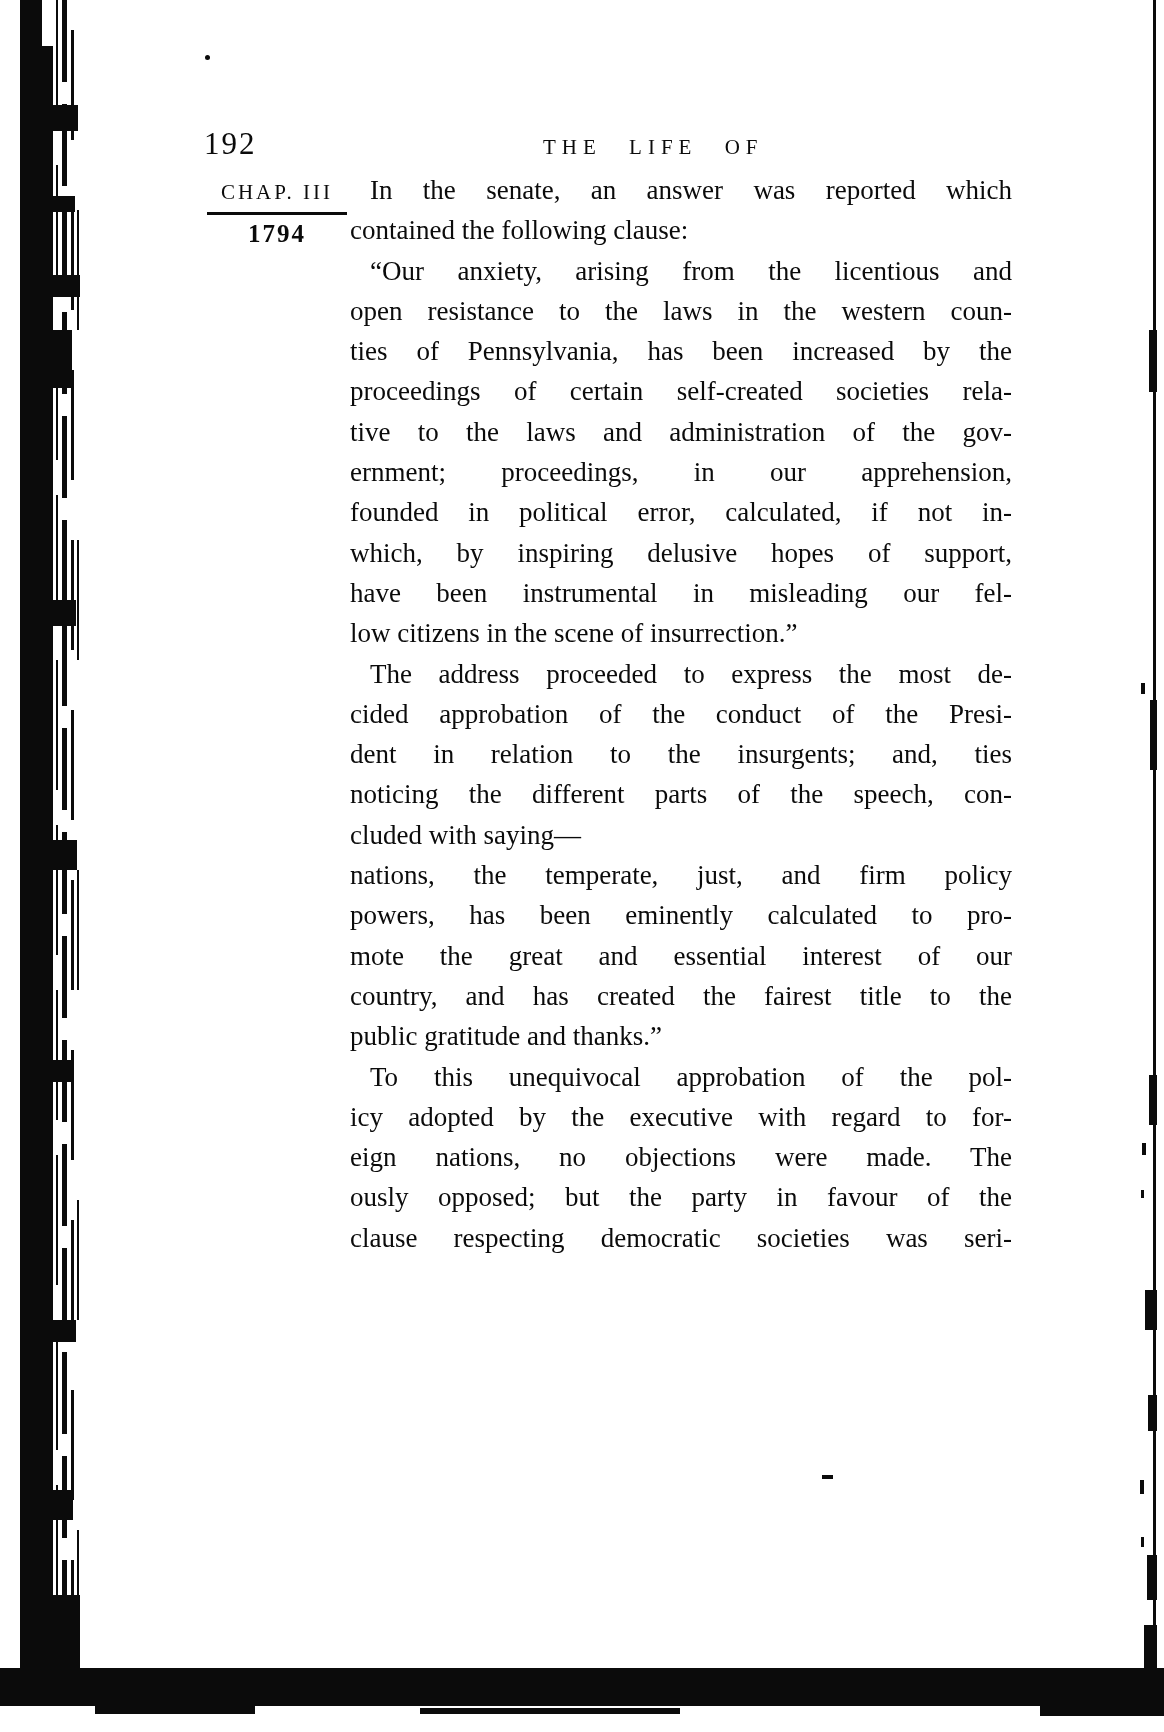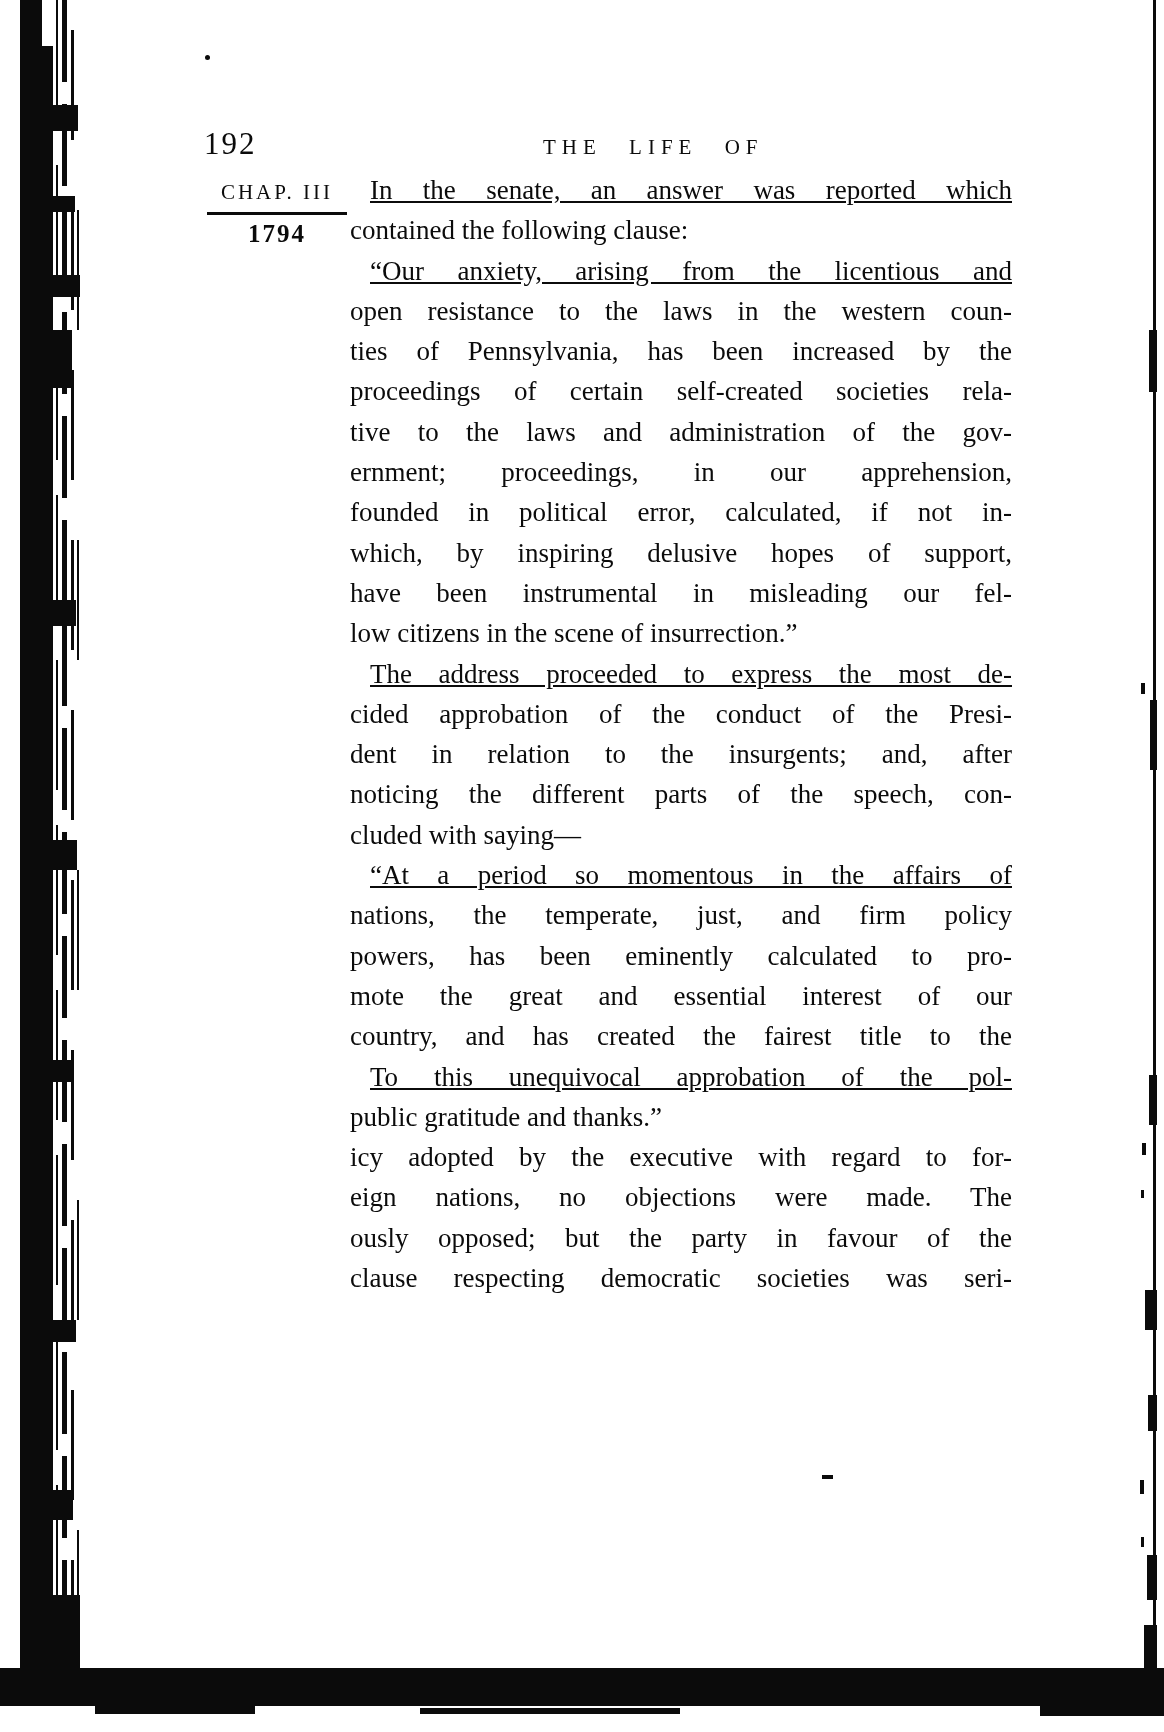--- a/index.html
+++ b/index.html
@@ -77,21 +77,21 @@
   .margin-note .year { font-size: 25px; letter-spacing: 2px; font-weight: bold; }
 
   .bodytext {
     position: absolute; left: 350px; top: 170px; width: 662px;
   }
   .line {
     height: 40.3px; line-height: 40.3px;
     font-size: 27px;
     overflow: visible;
   }
-  .line.indent { padding-left: 20px; text-decoration: underline; }
+  .line.indent { padding-left: 20px; }
   .line.just { text-align: justify; text-align-last: justify; }
 </style>
 </head>
 <body>
 
 <div class="page">
 
   <div class="art gutter-bar"></div>
   <div class="gutter-notch"></div>
   <div class="art streak1"></div>
@@ -148,29 +148,28 @@
       <div class="line just">ties of Pennsylvania, has been increased by the</div>
       <div class="line just">proceedings of certain self-created societies rela-</div>
       <div class="line just">tive to the laws and administration of the gov-</div>
       <div class="line just">ernment; proceedings, in our apprehension,</div>
       <div class="line just">founded in political error, calculated, if not in-</div>
       <div class="line just">which, by inspiring delusive hopes of support,</div>
       <div class="line just">have been instrumental in misleading our fel-</div>
       <div class="line">low citizens in the scene of insurrection.”</div>
       <div class="line indent just">The address proceeded to express the most de-</div>
       <div class="line just">cided approbation of the conduct of the Presi-</div>
-      <div class="line just">dent in relation to the insurgents; and, after</div>
+      <div class="line just">dent in relation to the insurgents; and, ties</div>
       <div class="line just">noticing the different parts of the speech, con-</div>
       <div class="line">cluded with saying—</div>
-      <div class="line indent just">“At a period so momentous in the affairs of</div>
       <div class="line just">nations, the temperate, just, and firm policy</div>
       <div class="line just">powers, has been eminently calculated to pro-</div>
       <div class="line just">mote the great and essential interest of our</div>
       <div class="line just">country, and has created the fairest title to the</div>
+      <div class="line">public gratitude and thanks.”</div>
       <div class="line indent just">To this unequivocal approbation of the pol-</div>
-      <div class="line">public gratitude and thanks.”</div>
       <div class="line just">icy adopted by the executive with regard to for-</div>
       <div class="line just">eign nations, no objections were made.  The</div>
       <div class="line just">ously opposed; but the party in favour of the</div>
       <div class="line just">clause respecting democratic societies was seri-</div>
     </div>
 
 </div>
 
 </body></html>

